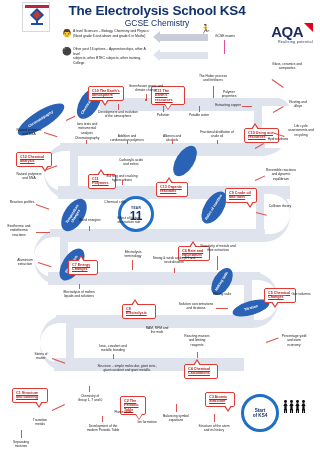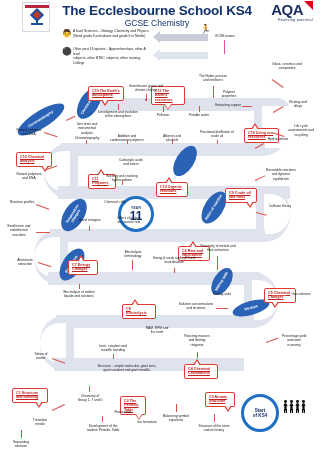--- a/index.html
+++ b/index.html
@@ -44,21 +44,21 @@
     background:#c0392b;transform:rotate(45deg);
   }
   .school-logo .crest .stem{
     position:absolute;left:6px;top:9px;width:2px;height:6px;background:#1b4ea0;
   }
   .school-logo .crest .foot{
     position:absolute;left:1px;top:13px;width:12px;height:2px;background:#1b4ea0;
   }
 
   .aqa {
-    position:absolute; right:6px; top:1px; text-align:right;
+    position:absolute; right:6px; top:23px; text-align:right;
   }
   .aqa .aqa-word {
     font-size:15px; font-weight:bold; color:#1b2b5e; letter-spacing:-0.5px;
     display:inline-block;
   }
   .aqa .aqa-mark {
     display:inline-block; width:9px; height:9px; background:#e2001a;
     position:relative; top:-5px; margin-left:1px;
     clip-path: polygon(0 0, 100% 0, 100% 100%);
   }
@@ -180,21 +180,21 @@
   <div class="school-logo">
     <div class="crestbar"></div>
     <div class="crest">
       <div class="d1"></div>
         <div class="d2"></div>
       <div class="stem"></div>
         <div class="foot"></div>
     </div>
   </div>
 
-  <div class="hdr-title">The Ecclesbourne School KS4</div>
+  <div class="hdr-title">The Electrolysis School KS4</div>
   <div class="hdr-sub">GCSE Chemistry</div>
 
   <div class="aqa">
     <span class="aqa-word">AQA</span><span class="aqa-mark"></span>
     <div class="aqa-tag">Realising potential</div>
   </div>
 
   <div class="note-ico" style="left:62px;top:29px;">👨</div>
   <div class="note-row" style="left:73px;top:29px;width:78px;">
     <span>A level Sciences – Biology, Chemistry and Physics</span><br>

